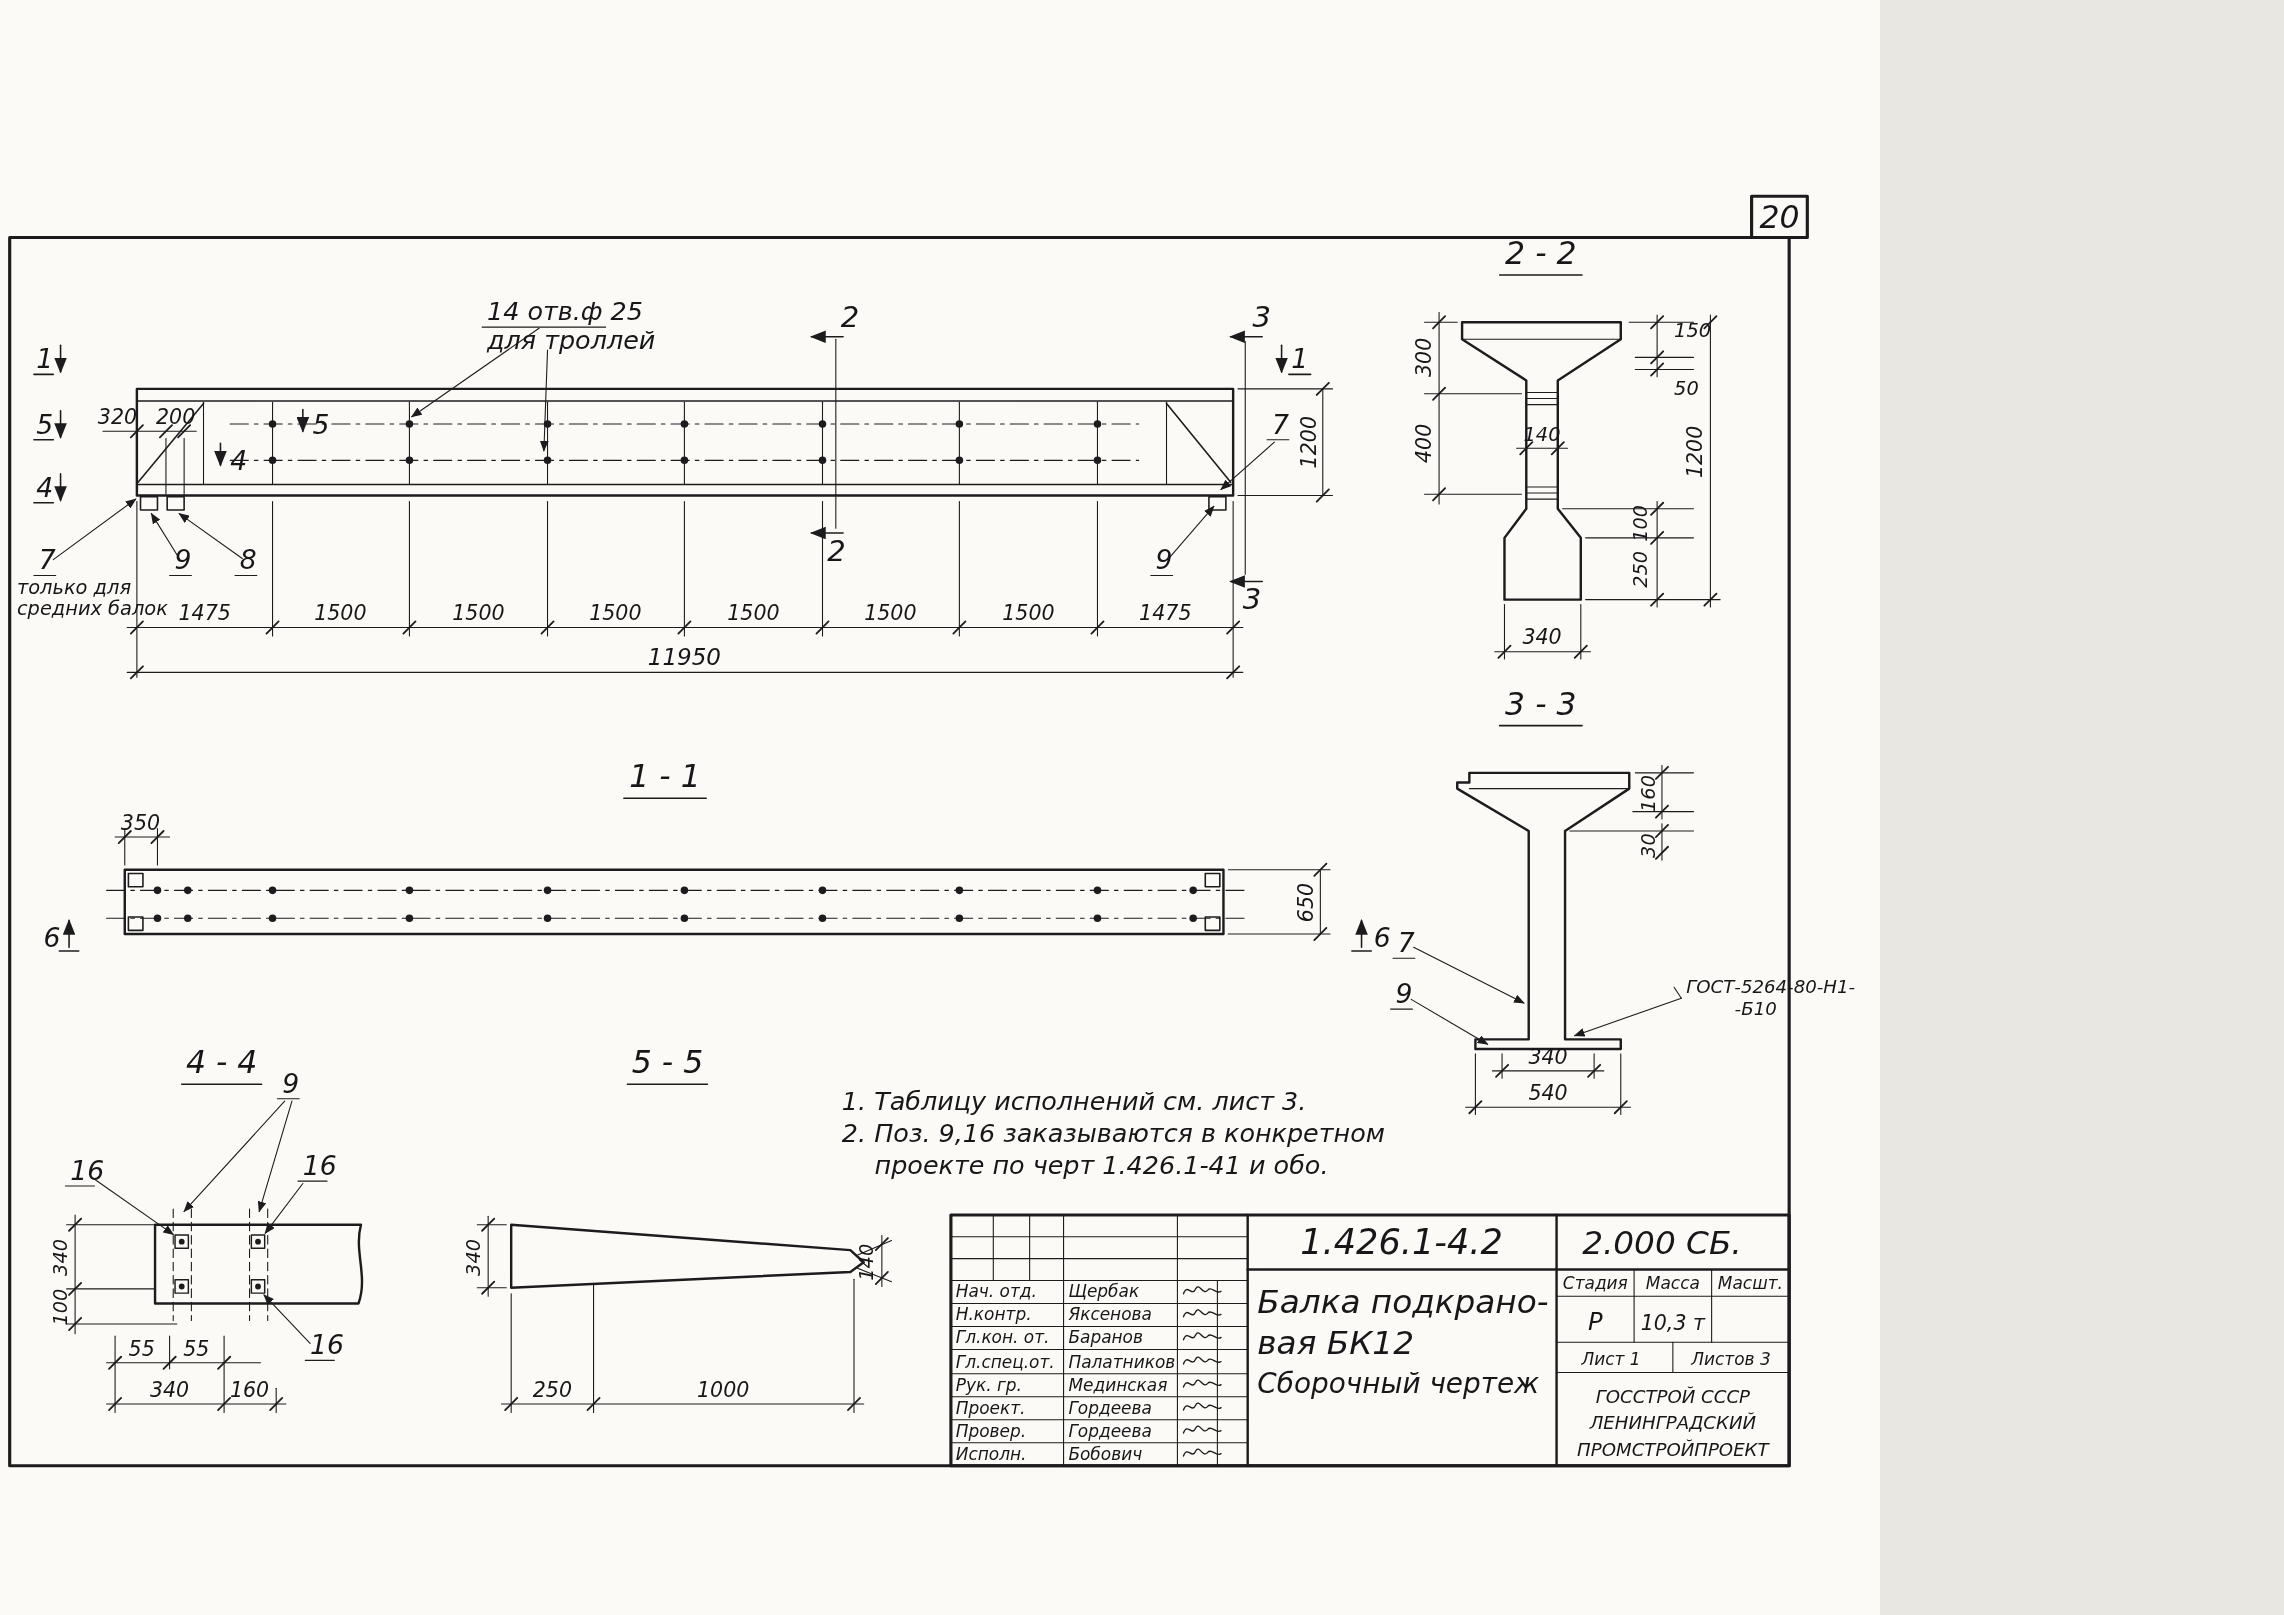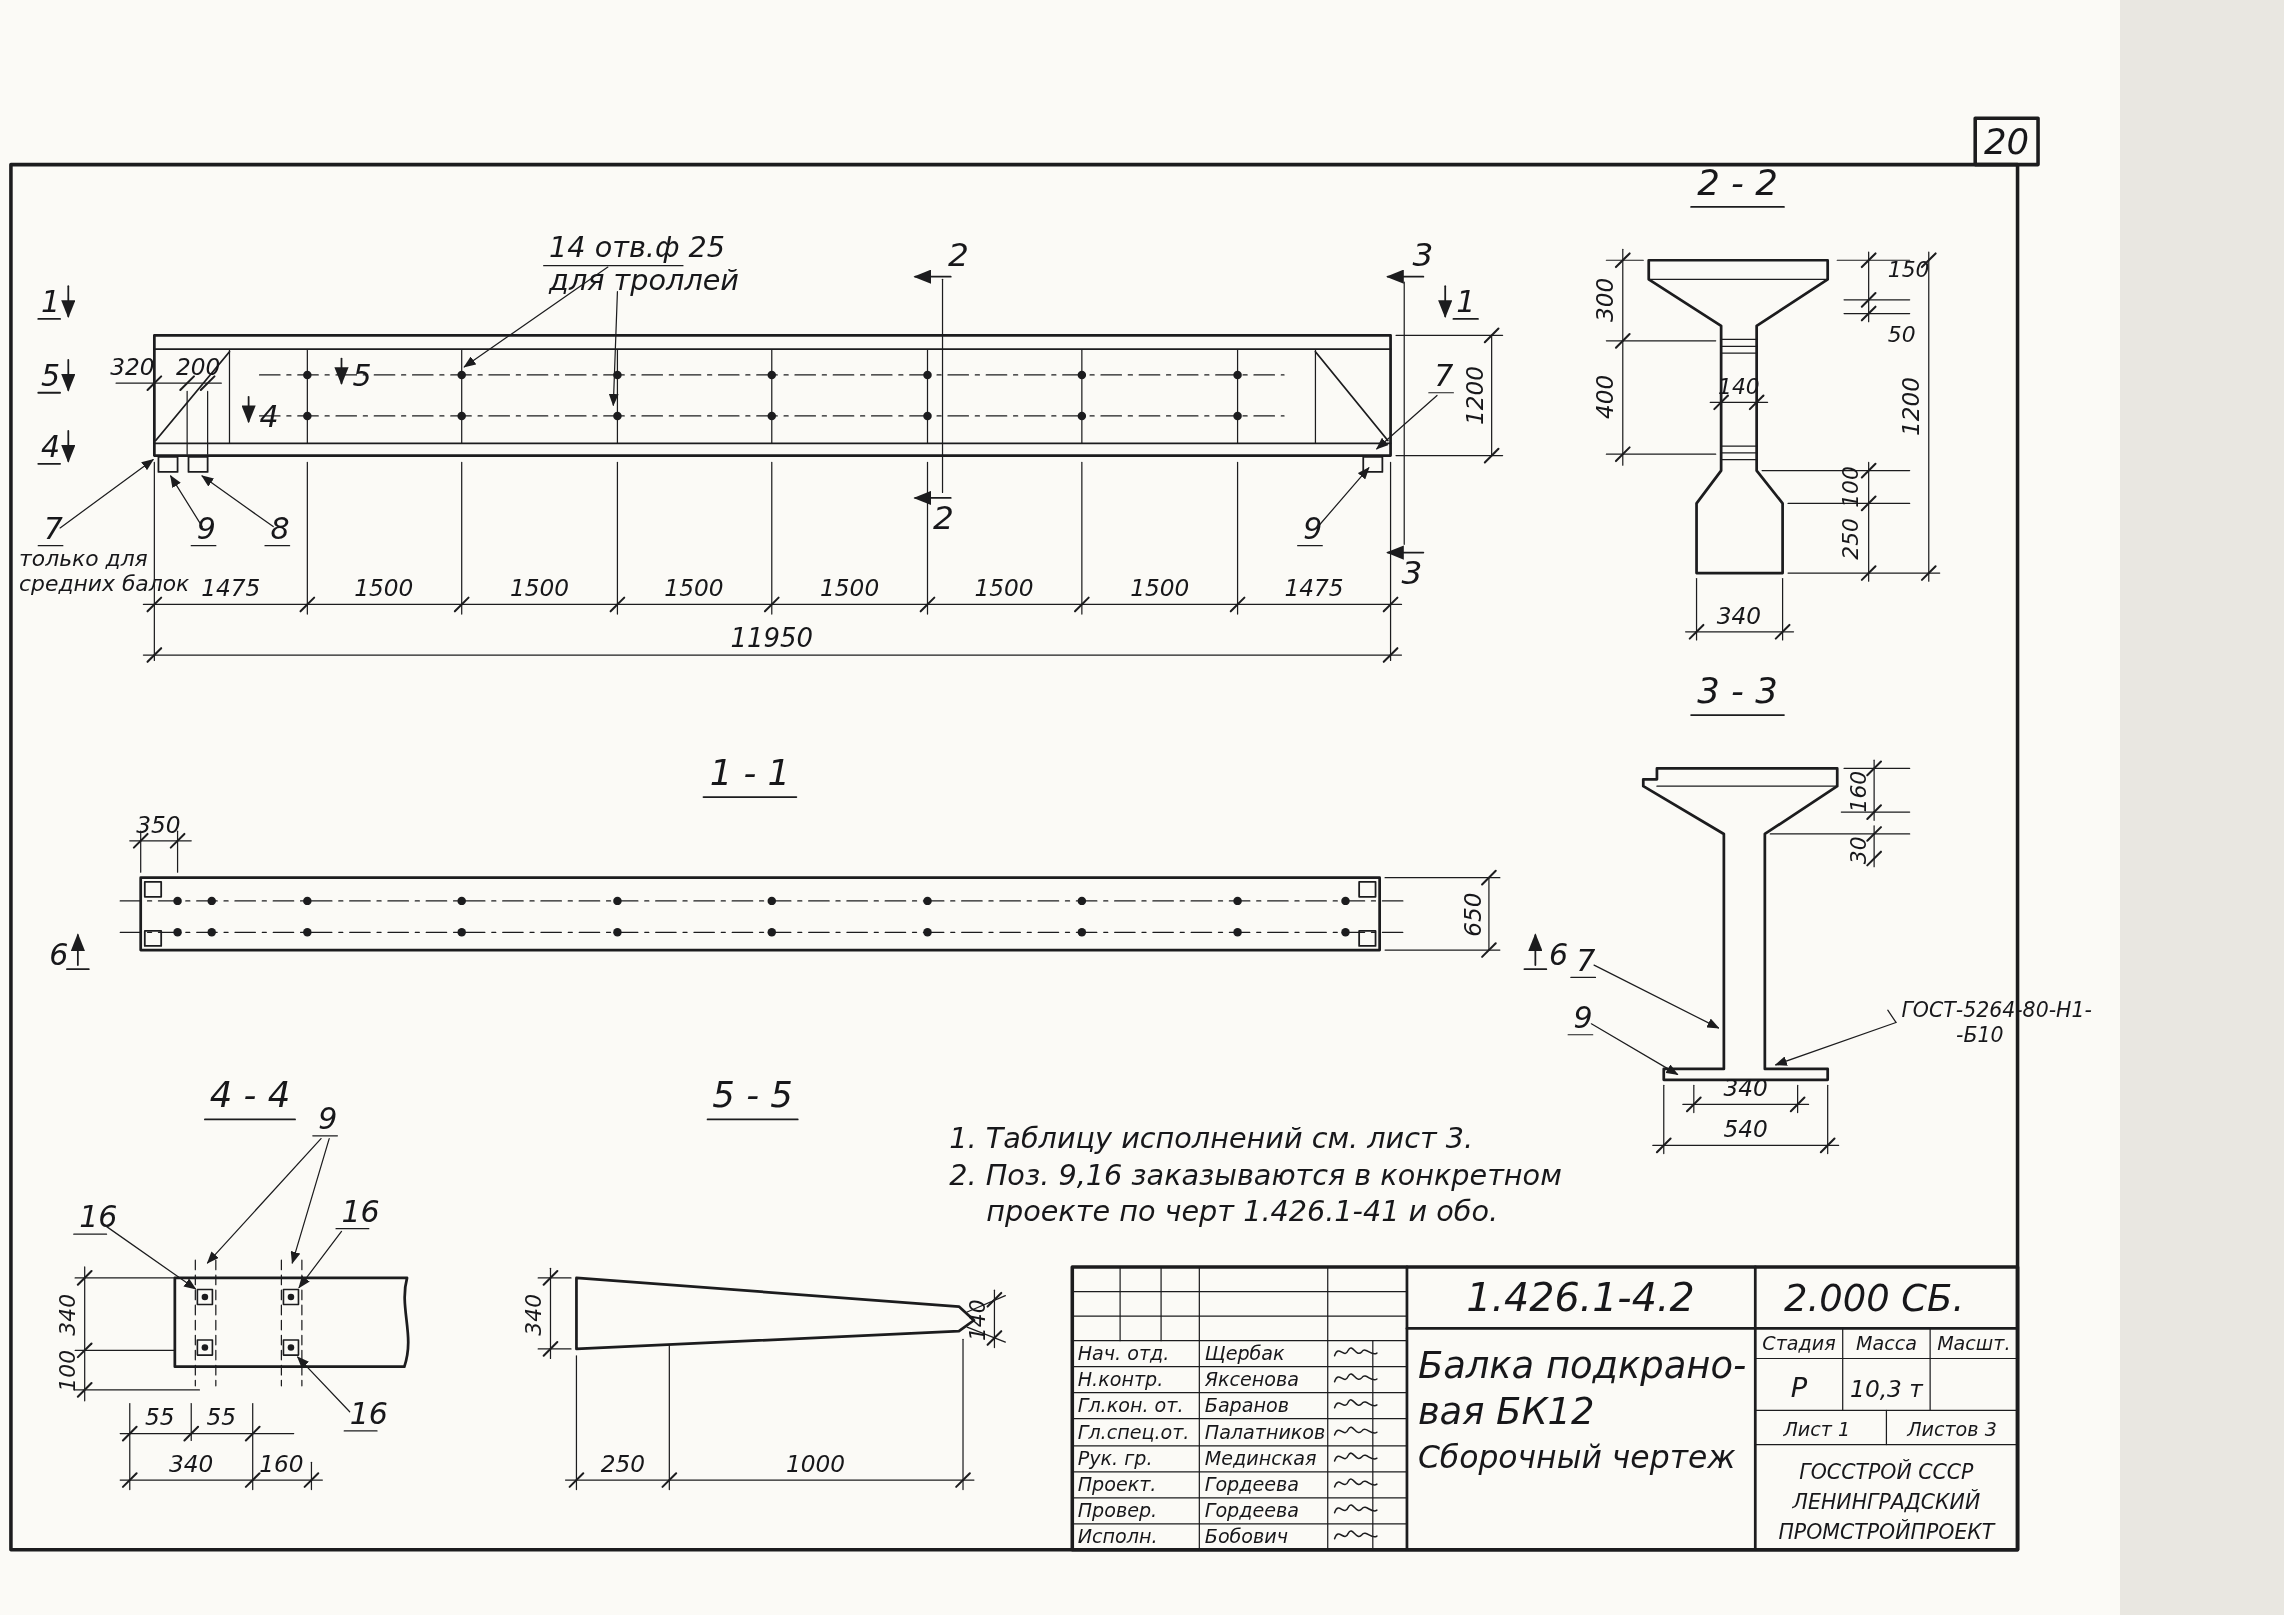--- a/index.html
+++ b/index.html
@@ -1,17 +1,17 @@
 <!DOCTYPE html>
 <html style="font-size:7.4px"><head>
 <meta charset="utf-8">
 <title>Drawing</title>
 <style>
   html,body{margin:0;padding:0;background:#e9e7e1;}
-  .page{width:2120px;height:1616px;background:#fbfaf6;position:relative;}
+  .page{width:1880px;height:1616px;background:#fbfaf6;position:relative;}
   svg{display:block;width:100%;height:100%;}
   .ln{stroke:#1c1c1e;fill:none;stroke-linecap:round;stroke-linejoin:round;}
   .s25{stroke-width:2.6;}
   .s2{stroke-width:2;}
   .s13{stroke-width:1.3;}
   .s09{stroke-width:0.9;}
   .dash{stroke-dasharray:15 5 3 5;}
   .hid{stroke-dasharray:7 4;}
   .dot{fill:#1c1c1e;stroke:none;}
   text{fill:#17171a;font-family:"DejaVu Sans",sans-serif;font-style:italic;}.t14{font-size:14px}.t15{font-size:15px}.t16{font-size:16px}

